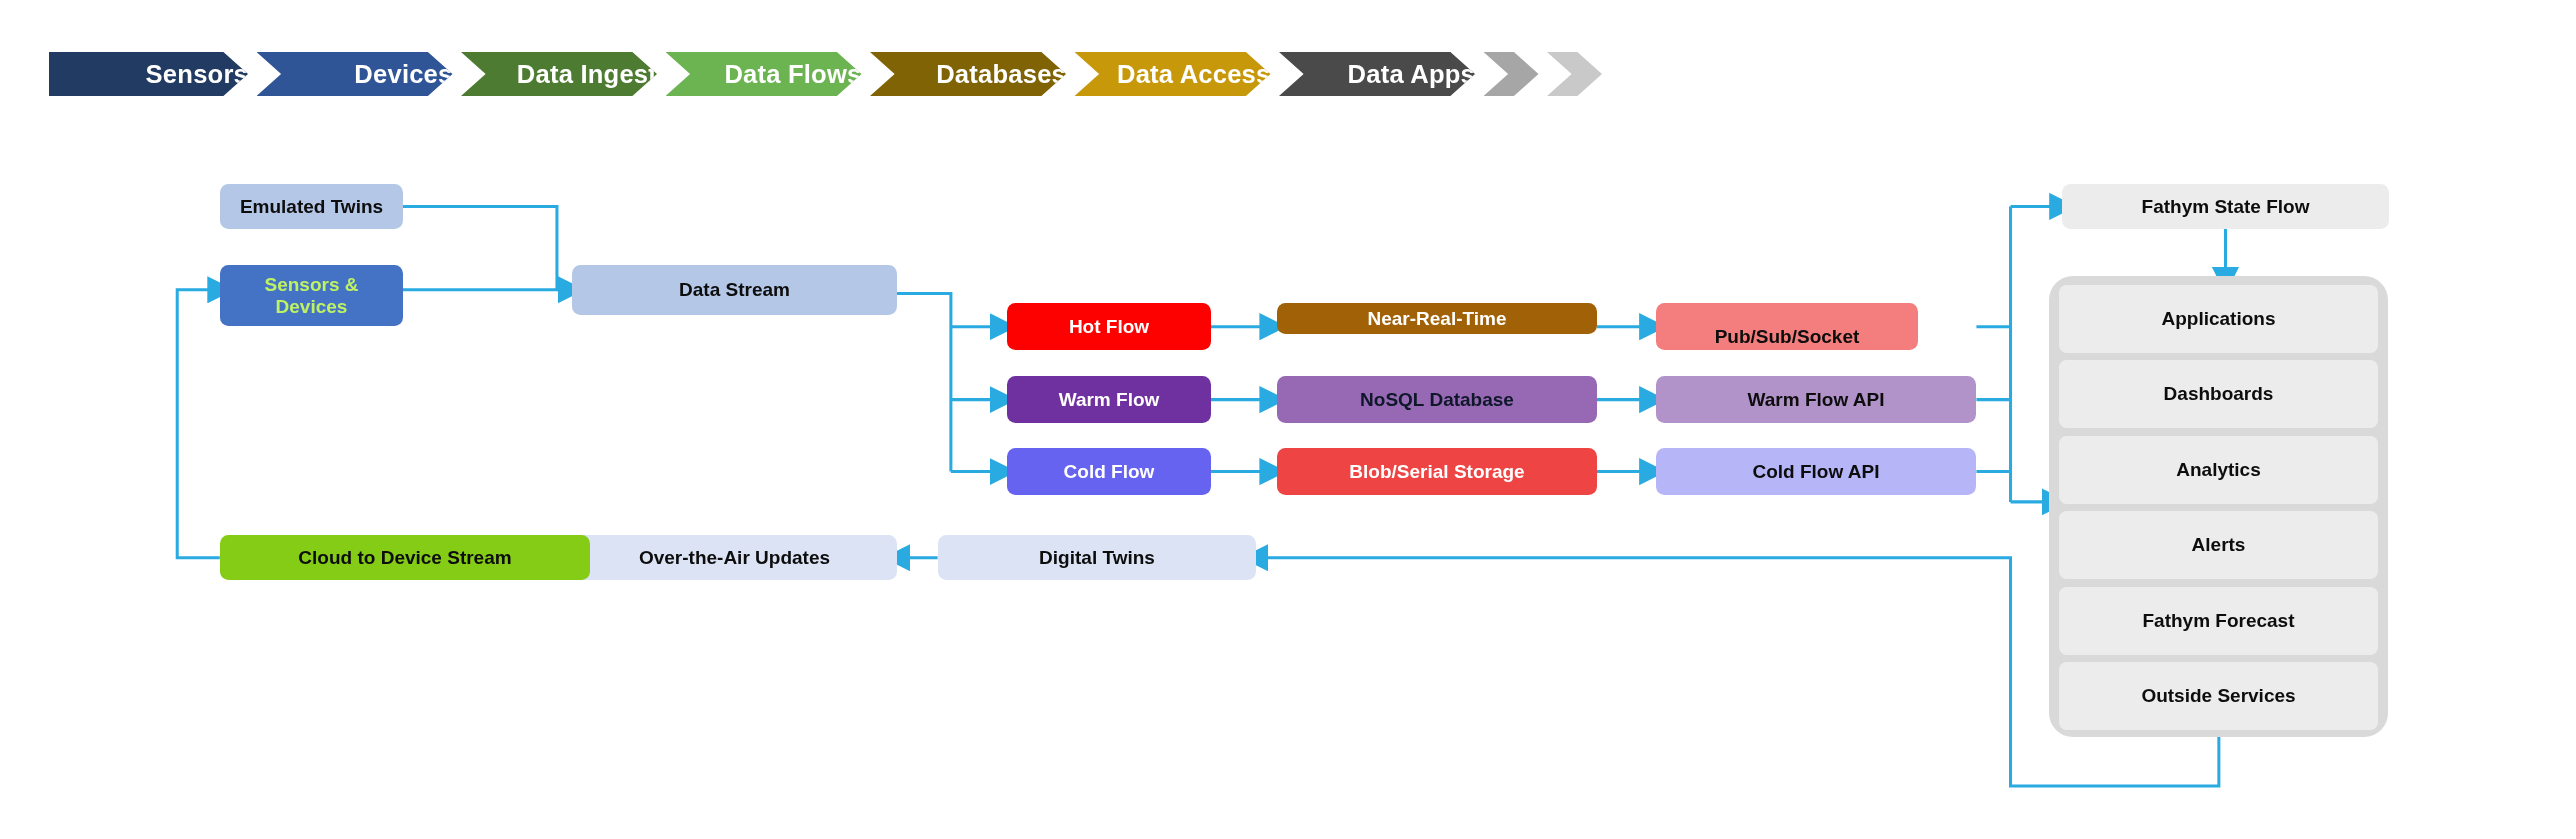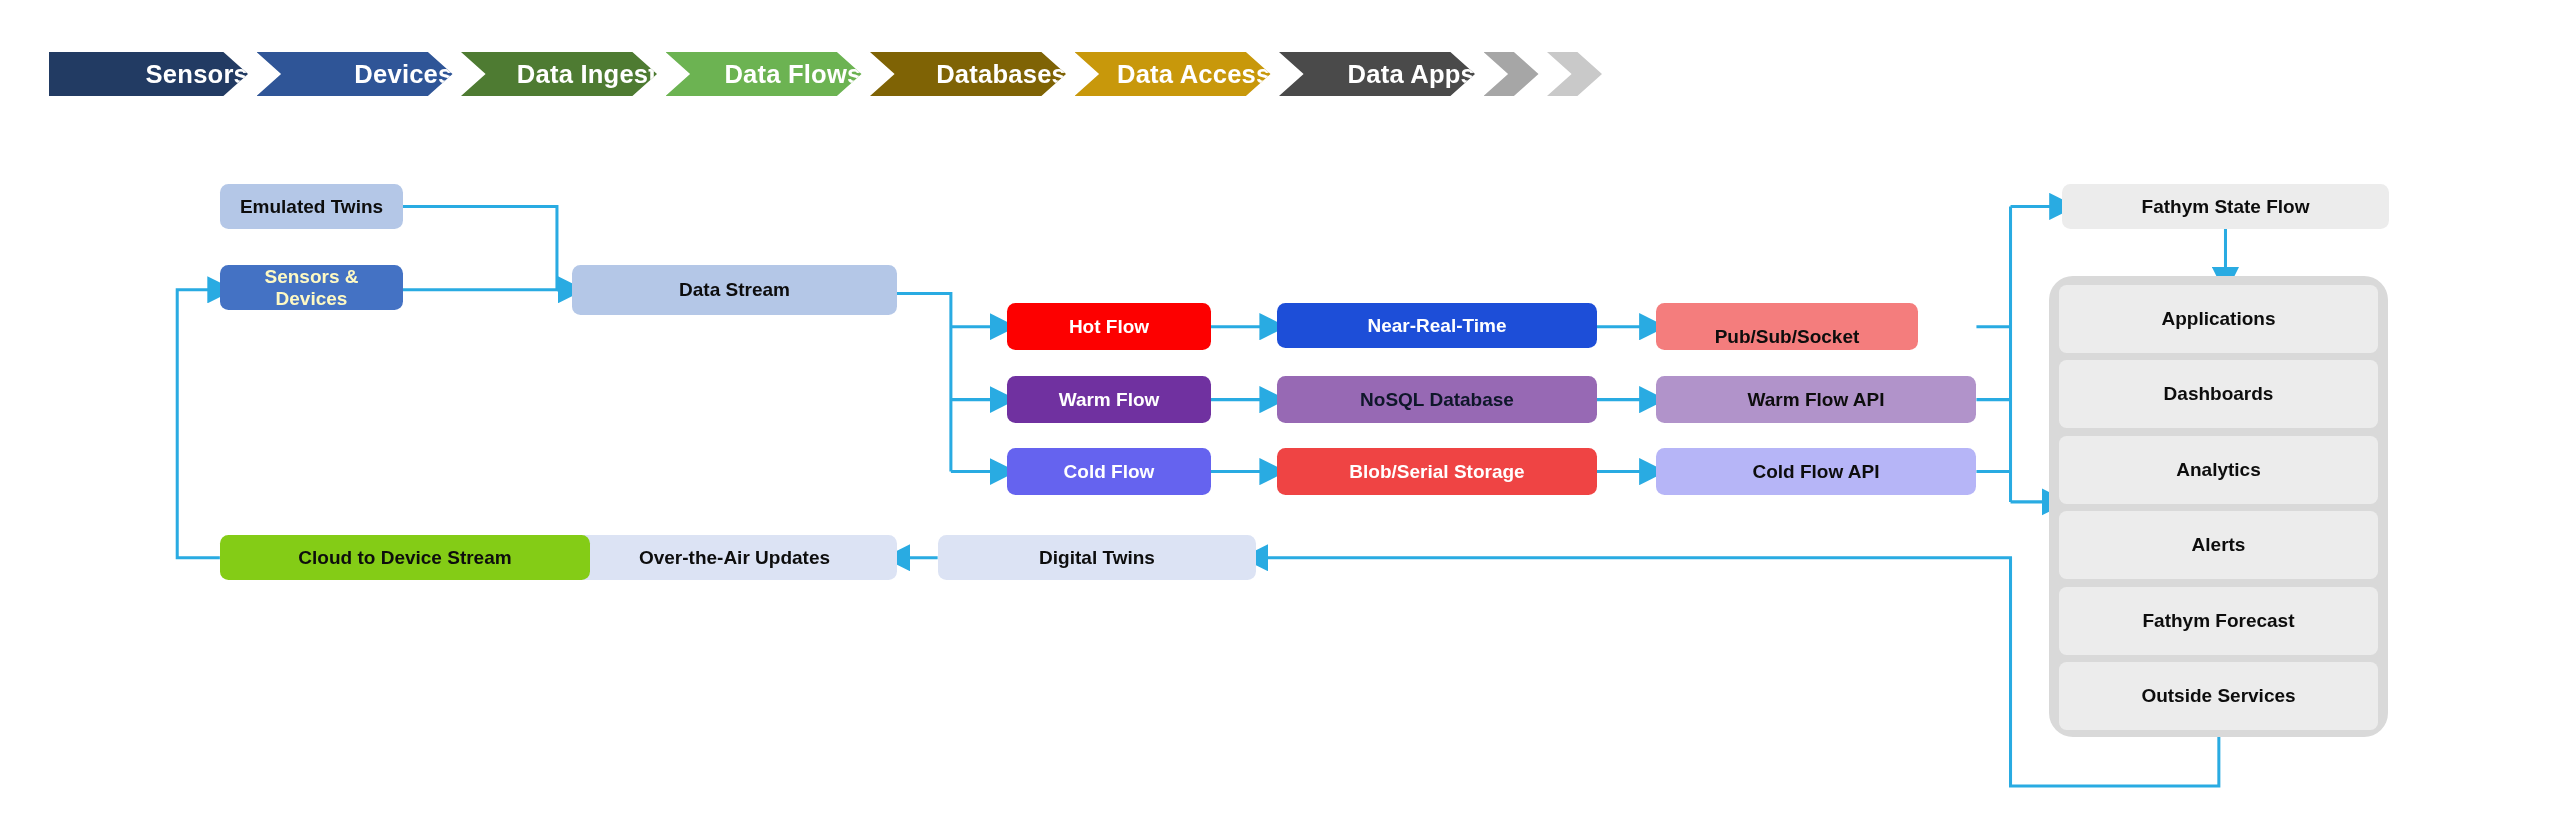--- a/index.html
+++ b/index.html
@@ -108,36 +108,36 @@
 
       <path d="M990,589 L958,589" marker-end="url(#ah)"></path>
       <path d="M604,589 L579,589" marker-end="url(#ah)"></path>
     </g>
   </svg>
 
   <div id="nodes">
       <div class="node" style="left: 220px; top: 184px; width: 183px; height: 45px; background: rgb(180, 199, 231); color: rgb(13, 13, 13);">
         <span>Emulated Twins</span>
       </div>
-      <div class="node" style="left: 220px; top: 265px; width: 183px; height: 45px; background: rgb(68, 114, 196); color: #fef9c3;">
+      <div class="node" style="left: 220px; top: 265px; width: 183px; height: 61px; background: rgb(68, 114, 196); color: #bef264;">
         <span>Sensors &amp; Devices</span>
       </div>
       <div class="node" style="left: 572px; top: 265px; width: 325px; height: 50px; background: rgb(180, 199, 231); color: rgb(13, 13, 13);">
         <span>Data Stream</span>
       </div>
       <div class="node" style="left: 1007px; top: 303px; width: 204px; height: 47px; background: rgb(253, 0, 0); color: rgb(255, 255, 255);">
         <span>Hot Flow</span>
       </div>
       <div class="node" style="left: 1007px; top: 376px; width: 204px; height: 47px; background: rgb(112, 49, 160); color: rgb(255, 255, 255);">
         <span>Warm Flow</span>
       </div>
       <div class="node" style="left: 1007px; top: 448px; width: 204px; height: 47px; background: rgb(101, 99, 239); color: rgb(255, 255, 255);">
         <span>Cold Flow</span>
       </div>
-      <div class="node" style="left: 1277px; top: 303px; width: 320px; height: 45px; background: #1d4ed8; color: rgb(255, 255, 255);">
+      <div class="node" style="left: 1277px; top: 303px; width: 320px; height: 31px; background: #a16207; color: rgb(255, 255, 255);">
         <span>Near-Real-Time</span>
       </div>
       <div class="node" style="left: 1277px; top: 376px; width: 320px; height: 47px; background: rgb(151, 105, 180); color: #0f172a;">
         <span>NoSQL Database</span>
       </div>
       <div class="node" style="left: 1277px; top: 448px; width: 320px; height: 47px; background: #ef4444; color: rgb(255, 255, 255);">
         <span>Blob/Serial Storage</span>
       </div>
       <div class="node" style="left: 1656px; top: 303px; width: 262px; height: 47px; background: rgb(244, 125, 125); color: rgb(13, 13, 13); align-items: flex-end;">
         <span>Pub/Sub/Socket</span>

